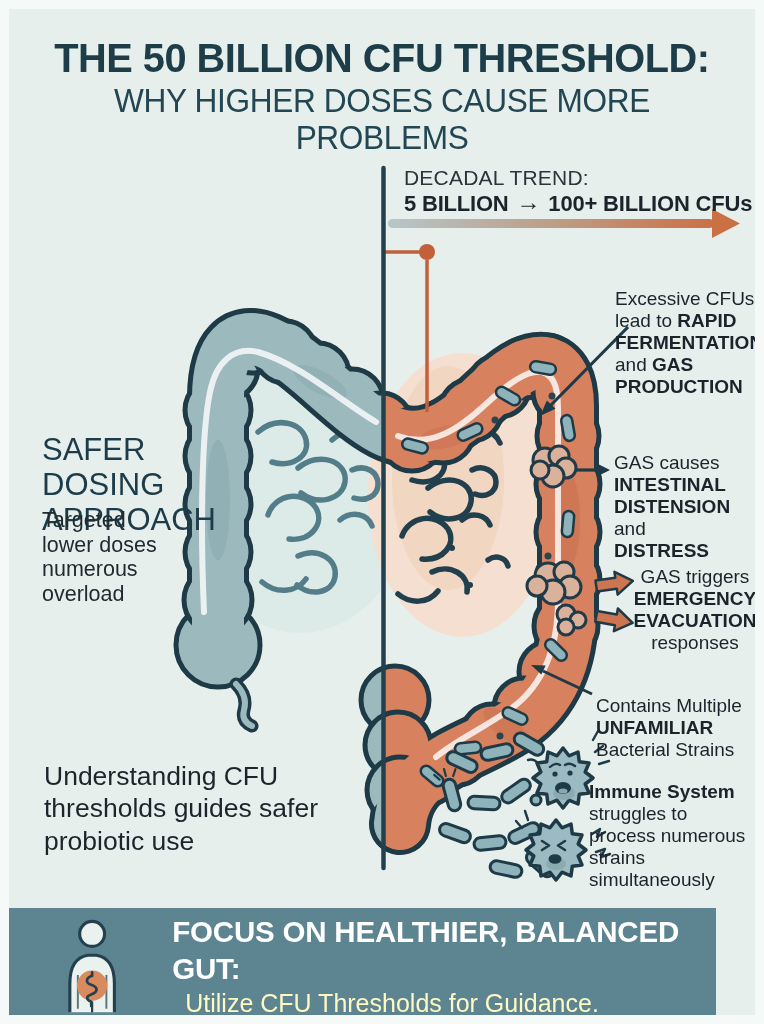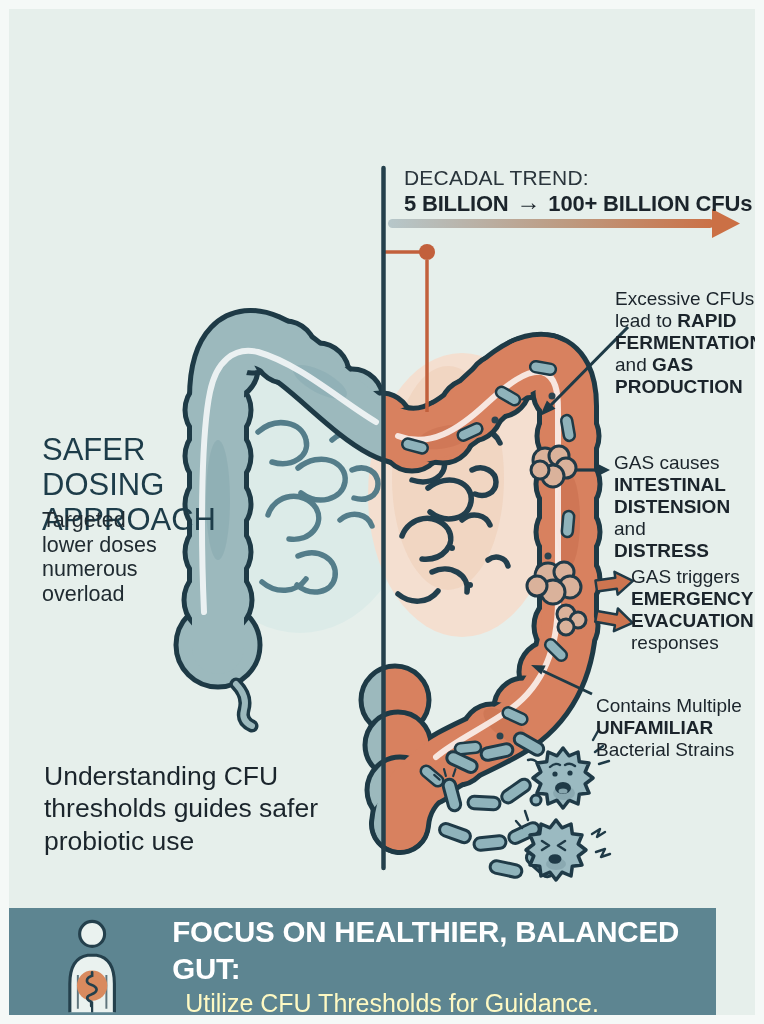--- a/index.html
+++ b/index.html
@@ -15,21 +15,21 @@
   .title-1{font-size:41px;font-weight:bold;letter-spacing:-.5px;display:inline-block;transform:scaleX(.97);line-height:1.12;}
   .title-2{font-size:34px;font-weight:400;letter-spacing:-.4px;display:inline-block;transform:scaleX(.93);line-height:1.1;color:#224652;}
   .trend-label{left:404px;top:166px;font-size:21px;color:#2a353c;letter-spacing:.2px;}
   .trend-range{left:404px;top:189px;font-size:22px;font-weight:bold;color:#1b242b;letter-spacing:-.2px;white-space:nowrap;}
   .range-arrow{font-weight:400;font-size:24px;padding:0 8px;position:relative;top:-1px;}
   .threshold-label{left:443px;top:240px;font-size:21px;font-weight:bold;color:#c2603c;letter-spacing:-.2px;white-space:nowrap;}
   .ann{font-size:19px;line-height:1.16;color:#1b242b;}
   .ann b{font-weight:bold;}
   .ann-ferment{left:615px;top:288px;width:142px;}
   .ann-distension{left:614px;top:452px;width:126px;}
-  .ann-evac{left:631px;top:566px;width:128px;}
+  .ann-evac{left:631px;top:566px;width:128px;text-align:center;}
   .ann-strains{left:596px;top:680px;width:152px;margin-top:15px;}
   .ann-immune{left:589px;top:781px;width:168px;}
   .safer-heading{left:42px;top:432px;width:132px;font-size:31px;font-weight:normal;color:#1d3c49;line-height:1.13;}
   .safer-body{left:42px;top:508px;width:124px;font-size:21.5px;color:#202b31;line-height:1.14;}
   .footnote{left:44px;top:760px;width:285px;font-size:26.5px;color:#1b252c;line-height:1.22;}
   .banner{
     position:absolute;left:0;top:908px;width:716px;height:116px;background:#5d8591;z-index:30;
     display:flex;align-items:center;padding-left:52px;
   }
   .banner-text{margin-left:40px;color:#fff;}
@@ -249,20 +249,24 @@
         <polygon points="30,0 22.2,6 26,15 16.3,16.3 15,26 6,22.2 0,30 -6,22.2 -15,26 -16.3,16.3 -26,15 -22.2,6 -30,0 -22.2,-6 -26,-15 -16.3,-16.3 -15,-26 -6,-22.2 0,-30 6,-22.2 15,-26 16.3,-16.3 26,-15 22.2,-6" fill="#9bbac1" stroke="#1f3a47" stroke-width="3.5" stroke-linejoin="round"></polygon>
         <ellipse cx="0" cy="14" rx="10" ry="6" fill="#87a6ae" opacity="0.85"></ellipse>
         <ellipse cx="-1" cy="9" rx="6.5" ry="4.8" fill="#1f3a47"></ellipse>
         <path d="M-14,-9 l7,4.5 l-7,4.5 M9,-9 l-7,4.5 l7,4.5" fill="none" stroke="#1f3a47" stroke-width="2.6" stroke-linecap="round" stroke-linejoin="round"></path>
         <path d="M36,-16 l8,-5 l-3,8 l8,-5 M40,2 l9,-3 l-4,8 l9,-3" fill="none" stroke="#1f3a47" stroke-width="2.4" stroke-linecap="round" stroke-linejoin="round"></path>
         <path d="M-34,-22 l-6,-7 M-28,-30 l-3,-9" stroke="#1f3a47" stroke-width="2.4" stroke-linecap="round"></path>
       </g>
     </g>
   </svg>
 
+  <div class="txt title-wrap">
+    <div><span class="title-1">THE 50 BILLION CFU THRESHOLD:</span></div>
+    <div><span class="title-2">WHY HIGHER DOSES CAUSE MORE PROBLEMS</span></div>
+  </div>
 
   <div class="txt trend-label">DECADAL TREND:</div>
   <div class="txt trend-range">
     <span>5 BILLION</span><span class="range-arrow">→</span><span>100+ BILLION CFUs</span>
   </div>
 
 
   <div class="txt ann ann-ferment">
     <span>Excessive CFUs lead to</span>
     <b>RAPID FERMENTATION</b>
@@ -282,20 +286,24 @@
     <b>EMERGENCY EVACUATION</b>
     <span>responses</span>
   </div>
 
   <div class="txt ann ann-strains">
     <span>Contains Multiple</span>
     <b>UNFAMILIAR</b>
     <span>Bacterial Strains</span>
   </div>
 
+  <div class="txt ann ann-immune">
+    <b>Immune System</b>
+    <span>struggles to process numerous strains simultaneously</span>
+  </div>
 
   <div class="txt safer-heading">SAFER DOSING APPROACH</div>
   <div class="txt safer-body">Targeted lower doses numerous overload</div>
   <div class="txt footnote">Understanding CFU thresholds guides safer probiotic use</div>
 
   <div class="banner">
     <svg width="86" height="102" viewBox="0 0 90 104" aria-hidden="true">
       <circle cx="45" cy="16" r="14" fill="#eaf2ef" stroke="#24404c" stroke-width="3.5"></circle>
       <path d="M20,104 L20,72 C20,52 28,42 40,40 L50,40 C62,42 70,52 70,72 L70,104" fill="#eaf2ef" stroke="#24404c" stroke-width="3.5" stroke-linejoin="round"></path>
       <path d="M29,62 V100 M61,62 V100" stroke="#24404c" stroke-width="2.2" opacity="0.7" fill="none"></path>

